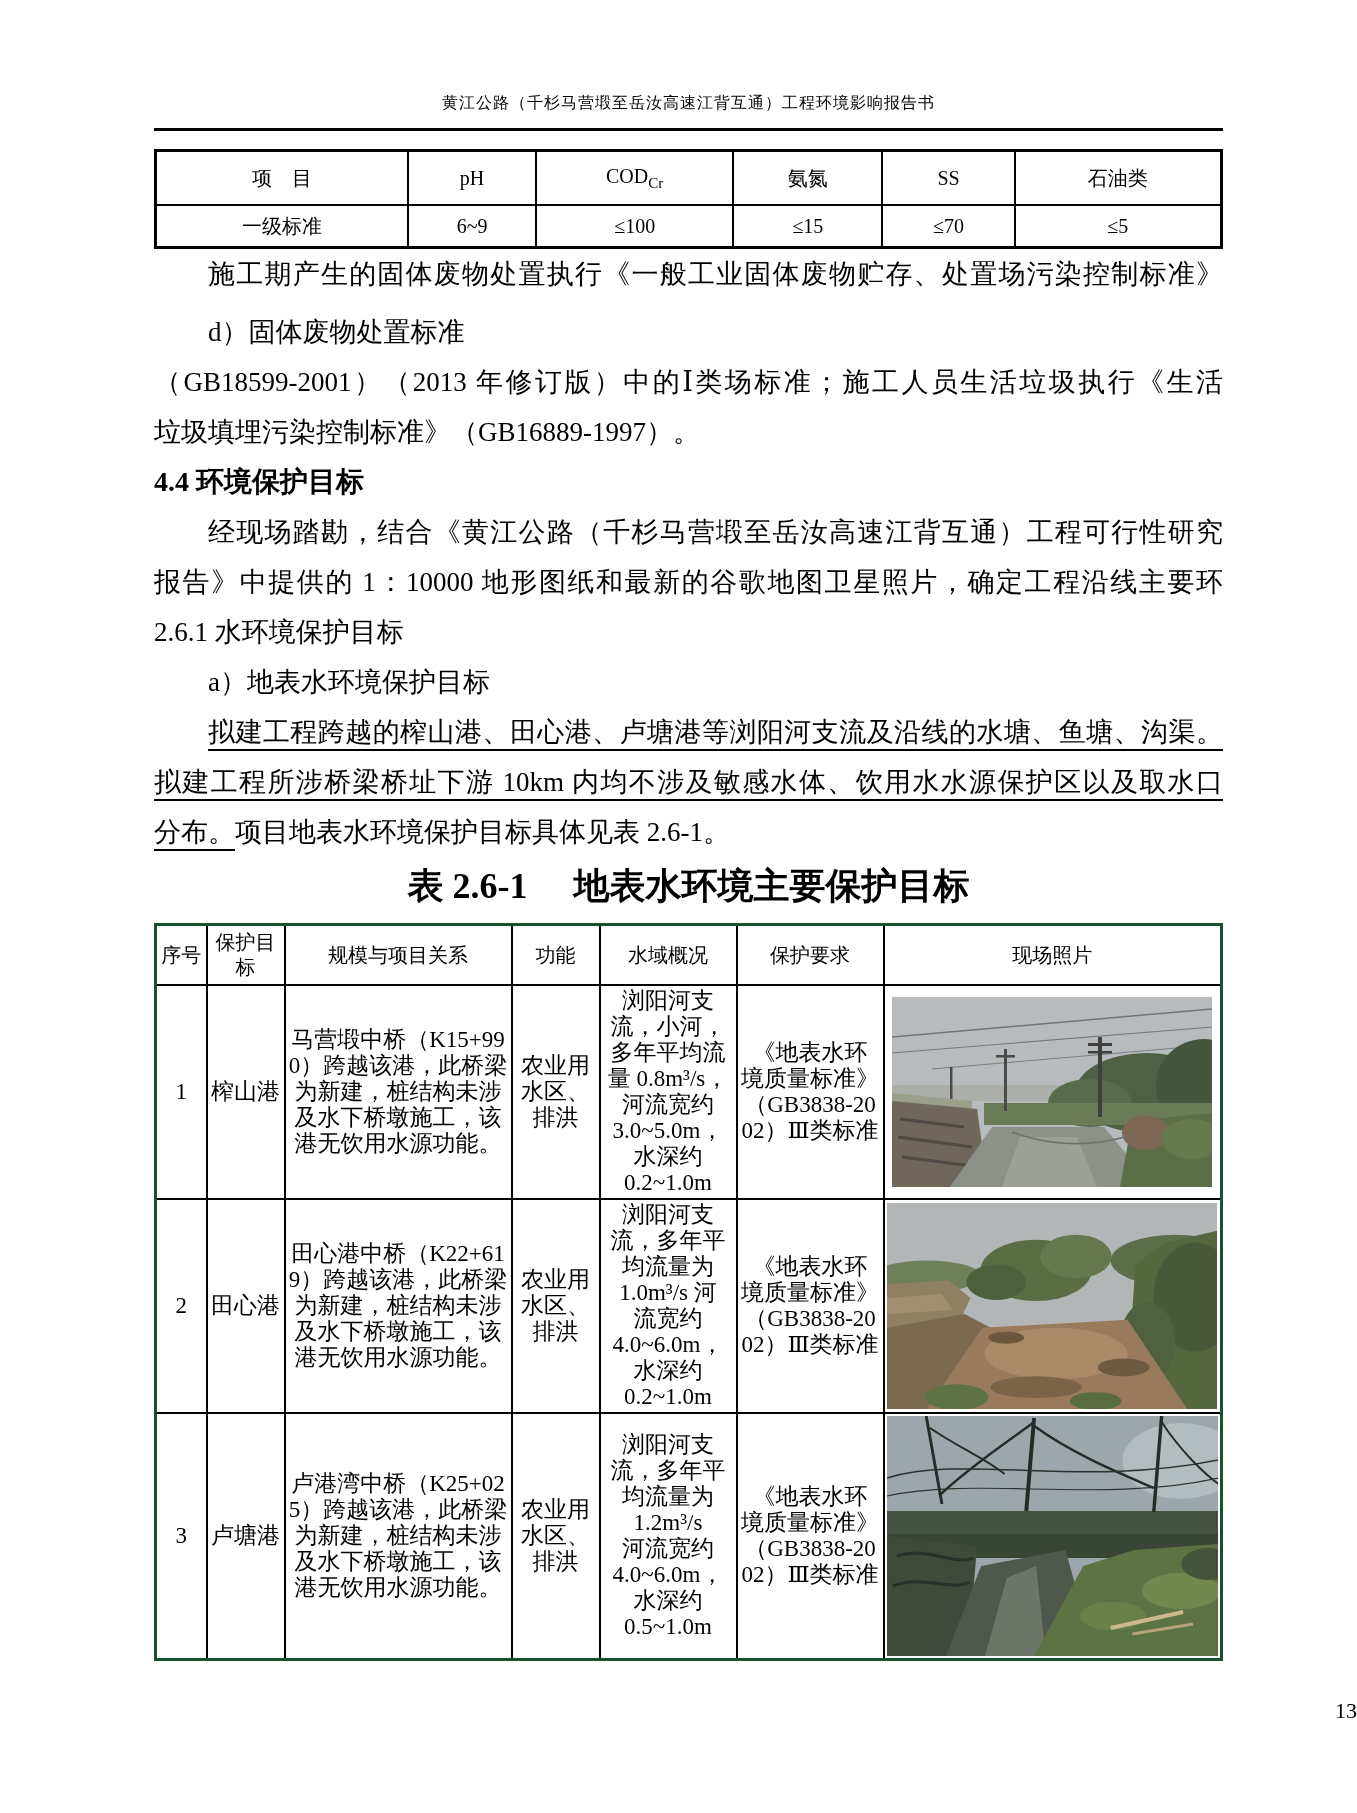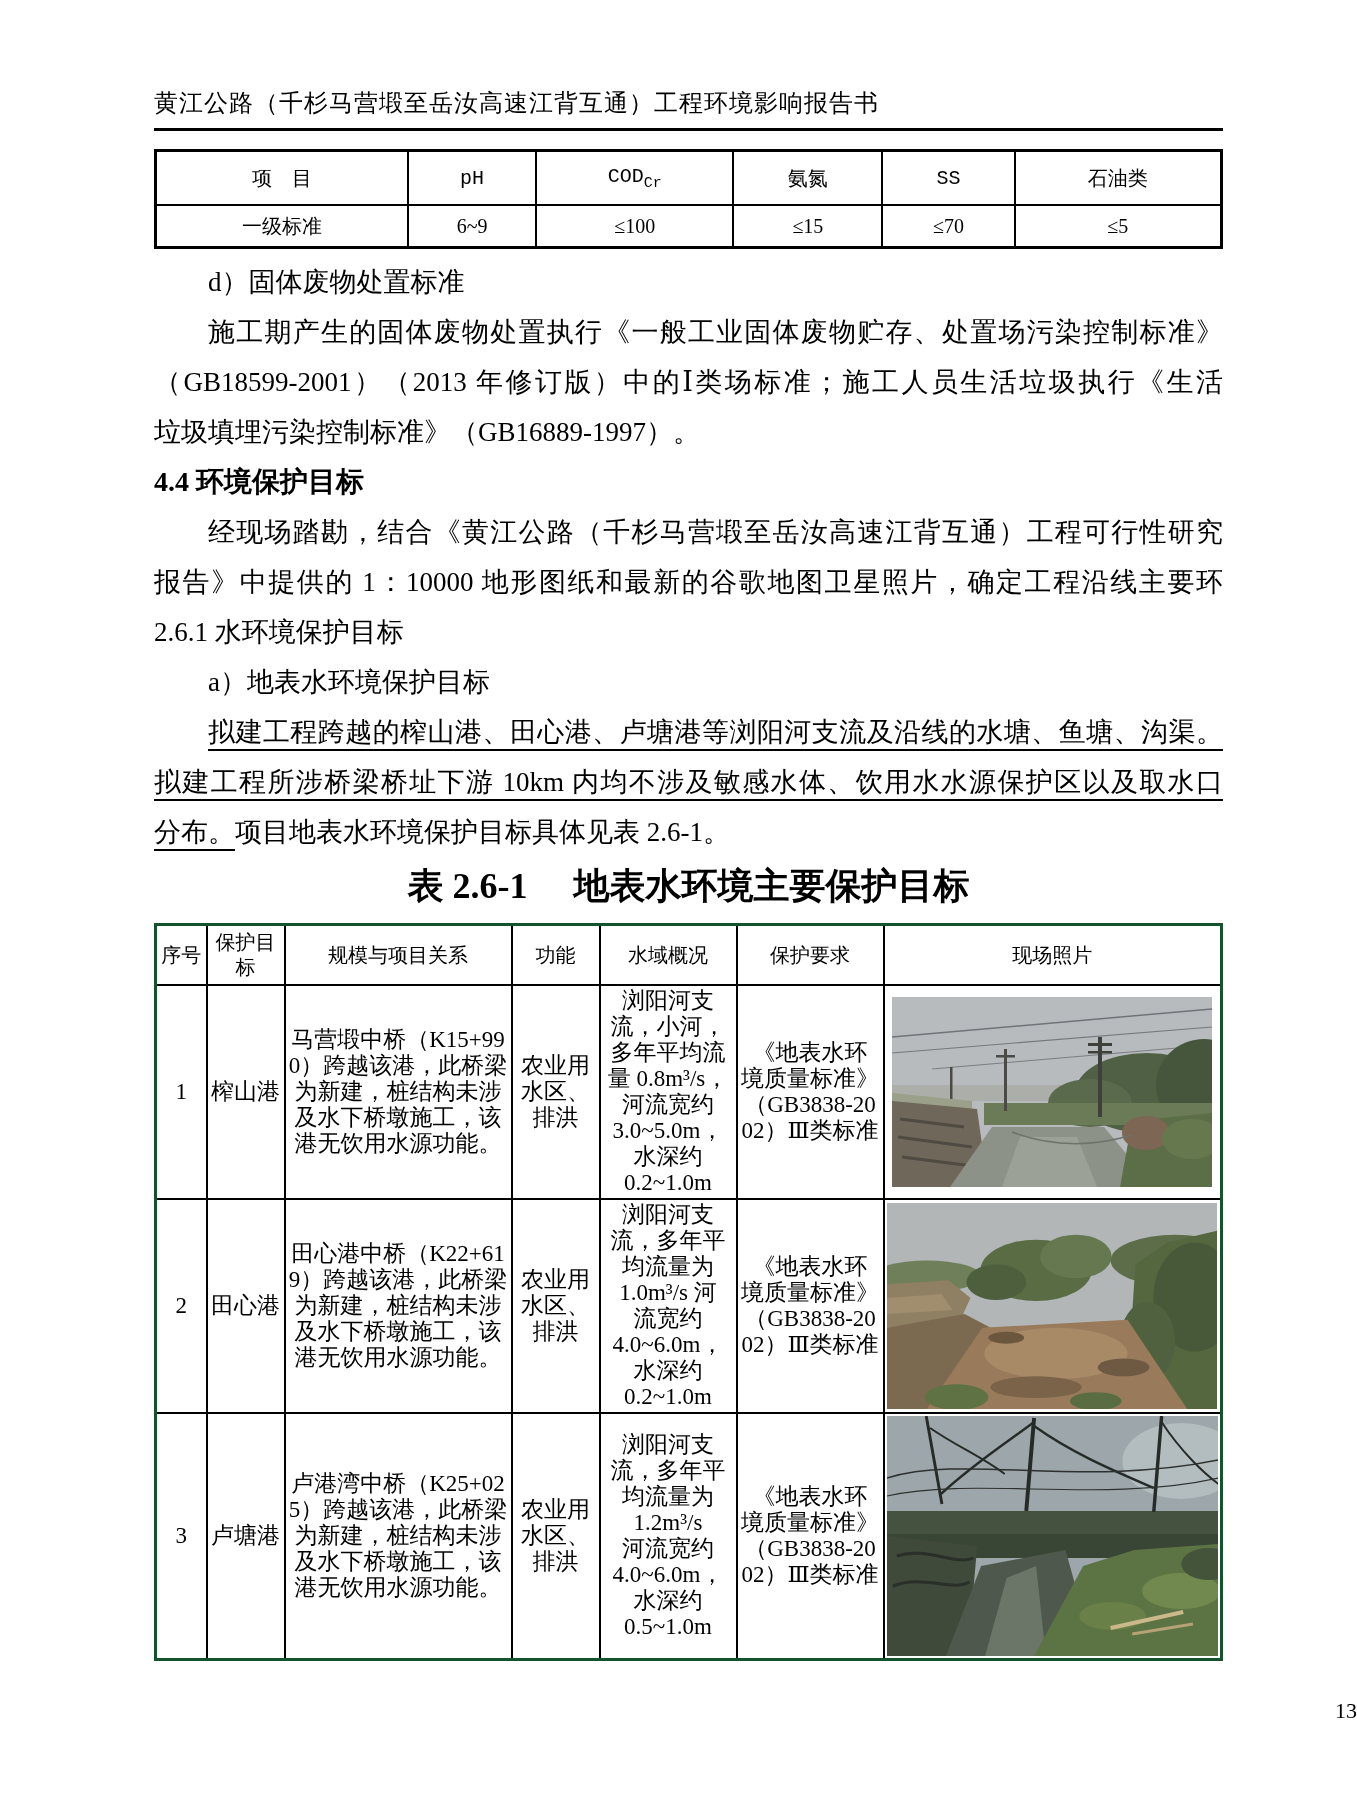--- a/index.html
+++ b/index.html
@@ -9,31 +9,31 @@
     background:#ffffff;
     font-family:"Liberation Serif","DejaVu Serif",serif;
     color:#000;
     box-sizing:border-box;
     margin:0 auto;
     overflow:hidden;
   }
   .content{position:absolute;left:154px;top:0;width:1069px;}
   .doc-header{
     padding-top:88px;
-    text-align:left;
-    font-size:24px;
+    text-align:center;
+    font-size:16px;
     line-height:30px;
     letter-spacing:1px;
   }
   .header-rule{border-bottom:3px solid #000;margin-top:10px;}
 
   
   table.std{width:100%;border-collapse:collapse;table-layout:fixed;margin-top:18px;border:3px solid #000;}
   table.std td{border:2px solid #000;text-align:center;vertical-align:middle;font-size:20px;padding:0;}
-  table.std tr.hrow td{height:52px;font-family:Liberation Mono, monospace;}
+  table.std tr.hrow td{height:52px;}
   table.std tr.vrow td{height:40px;}
   table.std sub{font-size:15px;}
 
   
   .tline{font-size:27px;line-height:50px;}
   .jline{text-align:justify;text-align-last:justify;}
   .indent{text-indent:54px;}
   .h26{font-size:28px;font-weight:bold;line-height:50px;}
   .uline{text-decoration:underline;text-decoration-thickness:2px;text-underline-offset:8px;}
   .mt8{margin-top:8px;}
@@ -89,22 +89,22 @@
         <td>一级标准</td>
         <td>6~9</td>
         <td>≤100</td>
         <td>≤15</td>
         <td>≤70</td>
         <td>≤5</td>
       </tr>
     </tbody>
       </table>
 
+    <div class="tline indent jline">施工期产生的固体废物处置执行《一般工业固体废物贮存、处置场污染控制标准》</div>
     <div class="tline indent mt8">d）固体废物处置标准</div>
-    <div class="tline indent jline">施工期产生的固体废物处置执行《一般工业固体废物贮存、处置场污染控制标准》</div>
     <div class="tline jline">（GB18599-2001）（2013 年修订版）中的Ⅰ类场标准；施工人员生活垃圾执行《生活</div>
     <div class="tline">垃圾填埋污染控制标准》（GB16889-1997）。</div>
 
     <div class="h26">4.4 环境保护目标</div>
     <div class="tline indent jline">经现场踏勘，结合《黄江公路（千杉马营塅至岳汝高速江背互通）工程可行性研究</div>
     <div class="tline jline">报告》中提供的 1：10000 地形图纸和最新的谷歌地图卫星照片，确定工程沿线主要环</div>
 
     <div class="tline">2.6.1 水环境保护目标</div>
     <div class="tline indent">a）地表水环境保护目标</div>
 

